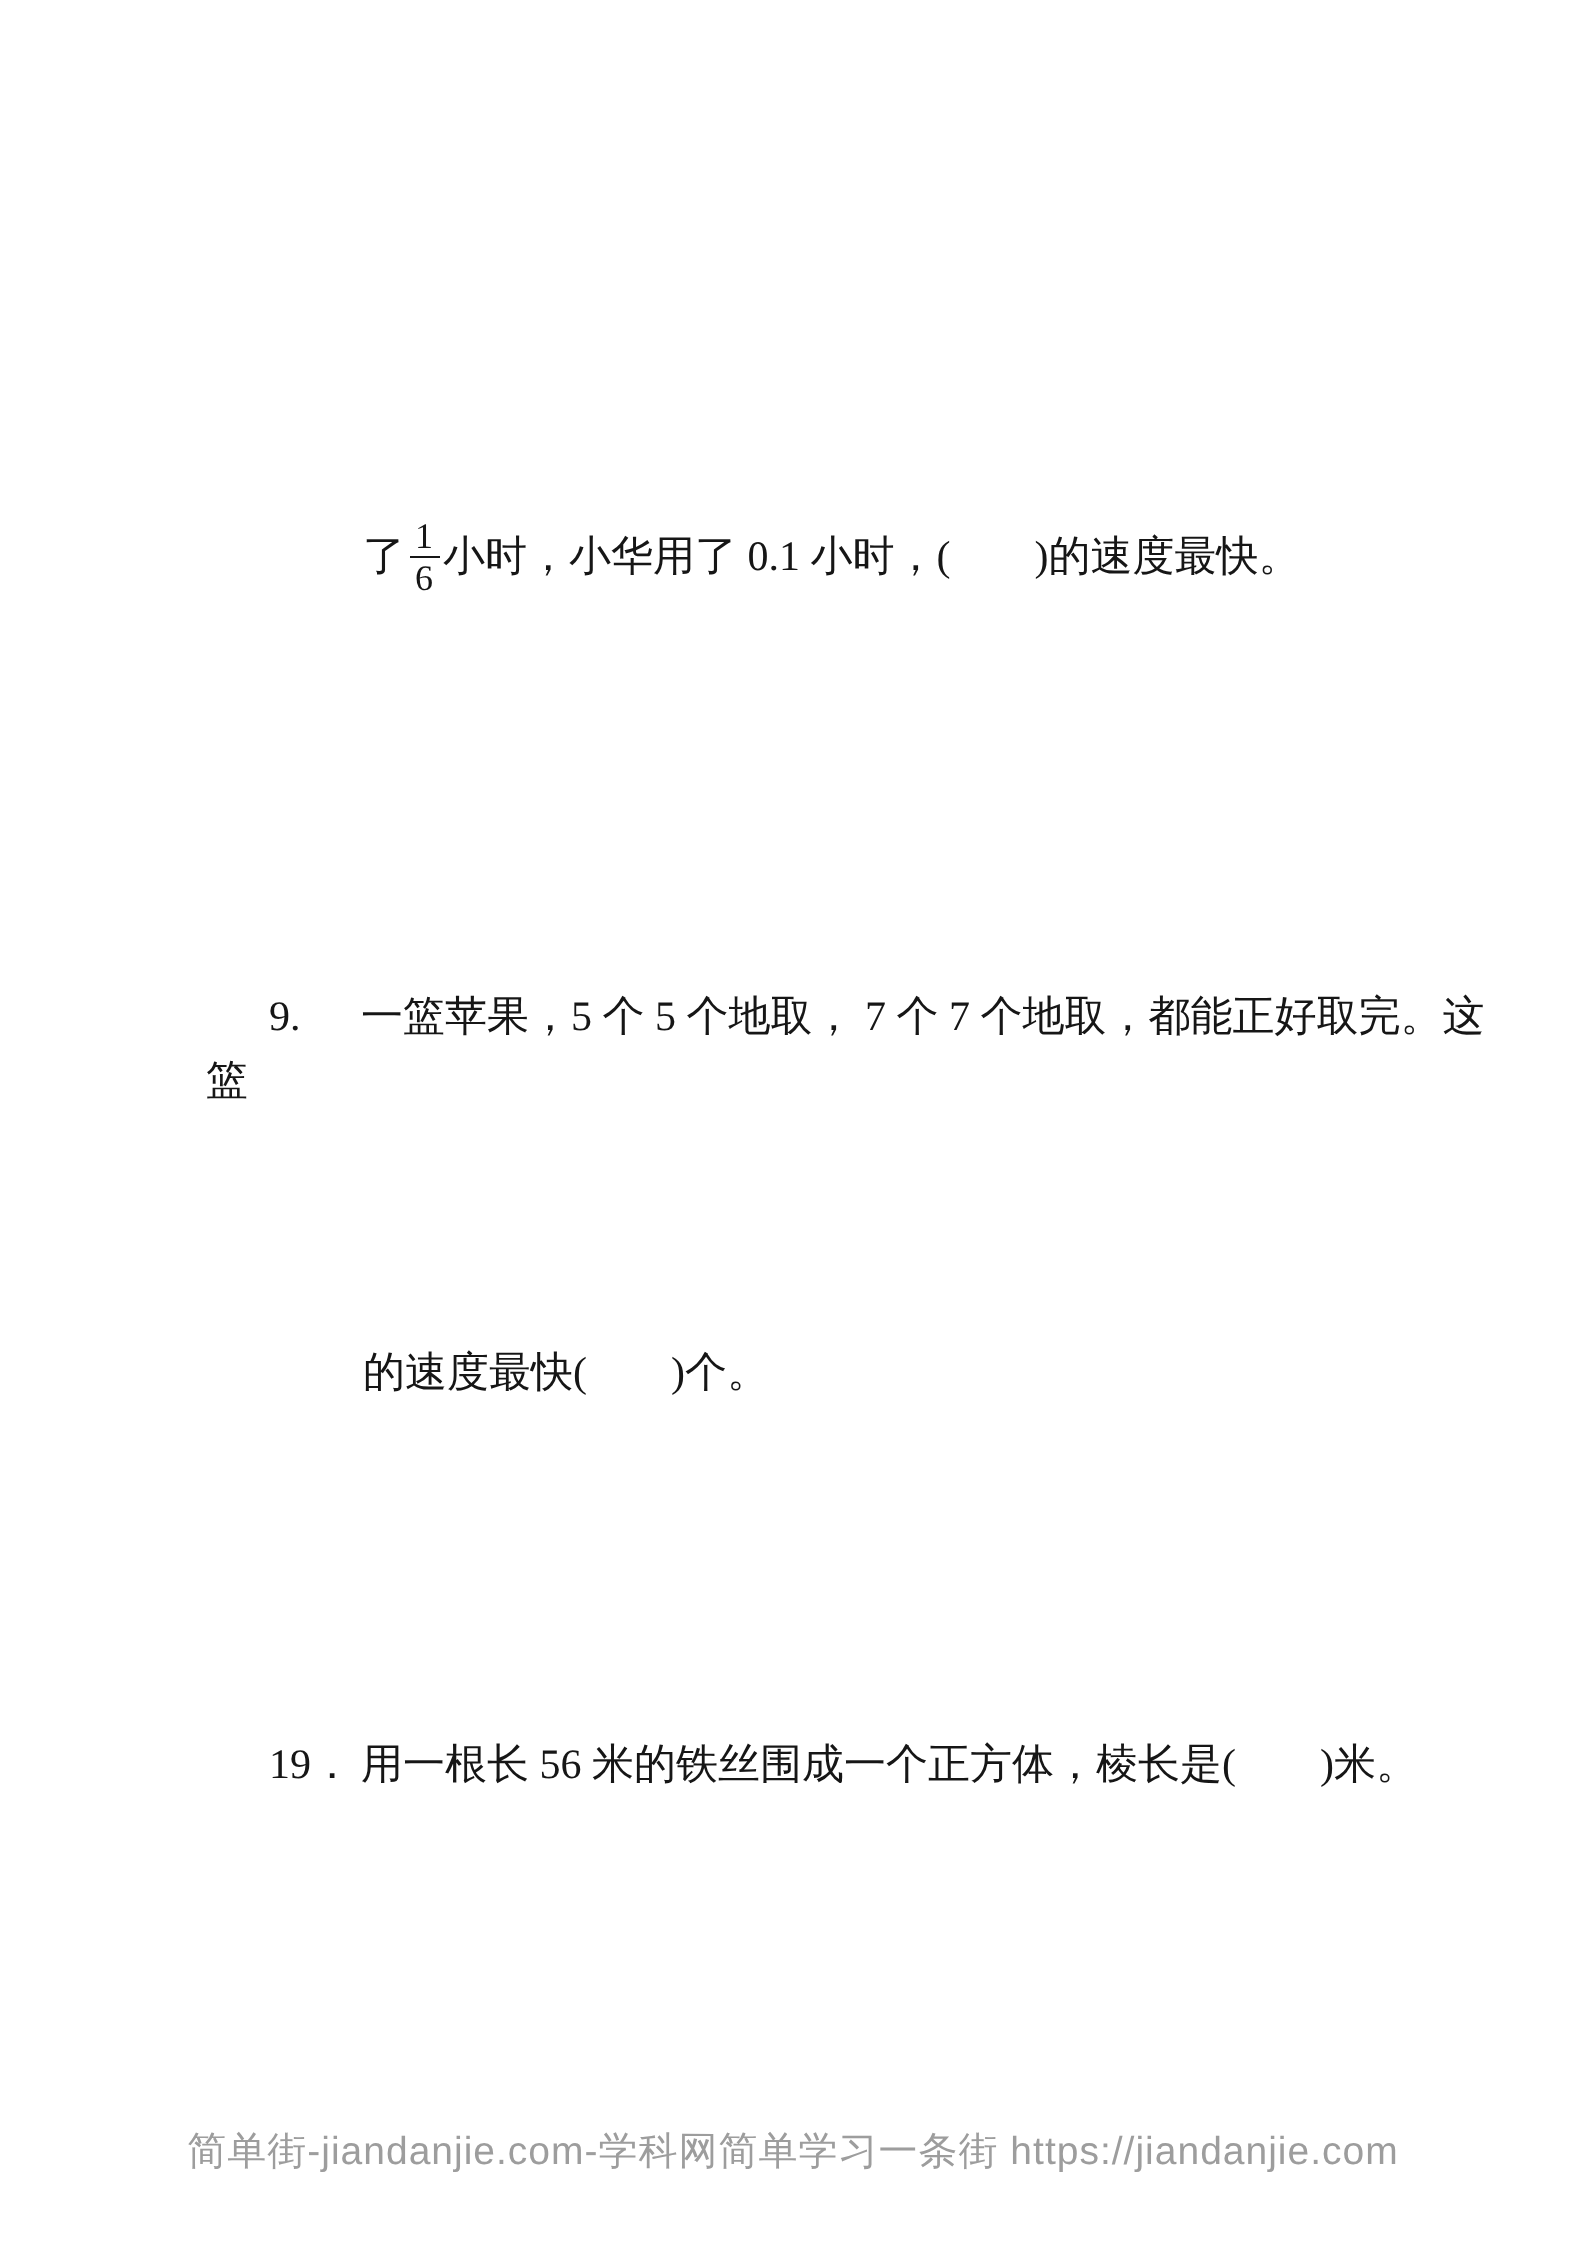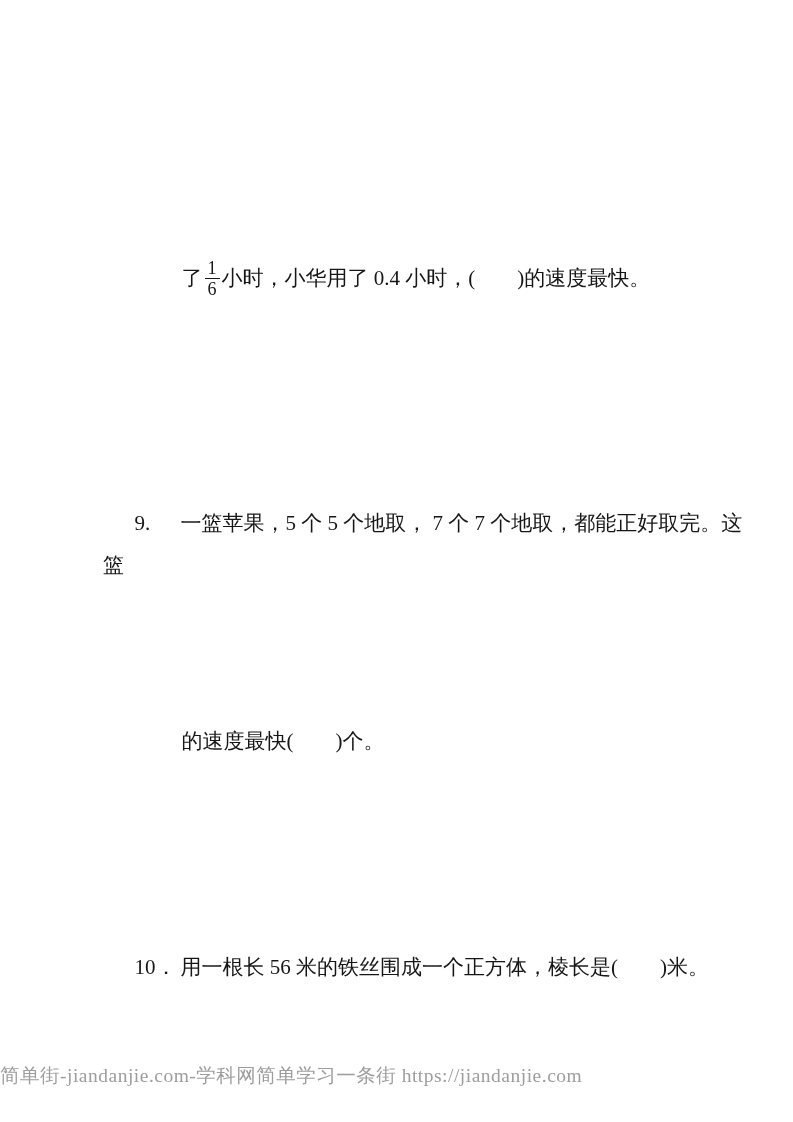--- a/index.html
+++ b/index.html
@@ -1,52 +1,52 @@
 <!DOCTYPE html>
 <html><head>
 <meta charset="utf-8">
 <style>
   html,body{margin:0;padding:0;background:#ffffff;}
   .page{position:relative;width:793px;height:1122px;background:#ffffff;overflow:hidden;
         font-family:"Liberation Serif","DejaVu Serif",serif;color:#161616;}
   .content{padding:100px 38px 0 103px;font-size:21px;white-space:pre-wrap;}
-  .line{line-height:42px;}
+  .line{line-height:32px;}
   .tall{line-height:52px;}
   .indent{padding-left:47px;}
   .qnum{display:inline-block;min-width:46px;}
   .frac{display:inline-block;vertical-align:middle;text-align:center;
         font-size:18px;line-height:1.12;margin:0 2px;transform:translateY(-2px);}
   .frac .fnum{display:block;padding:0 3px;border-bottom:1.4px solid #161616;}
   .frac .fden{display:block;padding:0 3px;}
-  .footer{position:absolute;left:0;right:0;top:1062px;
-          font-family:Liberation Serif, serif;
+  .footer{position:absolute;left:0;right:0;top:1062px;text-align:center;
+          font-family:Liberation Sans, sans-serif;
           font-size:19.5px;color:#9d9d9d;letter-spacing:0.5px;}
 </style>
 </head>
 <body>
 
 <div class="page">
   <div class="content">
 
     
     <div class="line tall indent">
-      <span>了</span><span class="frac"><span class="fnum">1</span><span class="fden">6</span></span><span>小时，小华用了 0.4 小时，(        )的速度最快。</span>
+      <span>了</span><span class="frac"><span class="fnum">1</span><span class="fden">6</span></span><span>小时，小华用了 0.1 小时，(        )的速度最快。</span>
     </div>
 
     
     <div class="line" style="margin-top:4px;">
       <span class="qnum">9.</span><span>一篮苹果，5 个 5 个地取， 7 个 7 个地取，都能正好取完。这篮</span>
     </div>
     <div class="line indent">
       <span>的速度最快(        )个。</span>
     </div>
 
     
     <div class="line">
-      <span class="qnum">10．</span><span>用一根长 56 米的铁丝围成一个正方体，棱长是(        )米。</span>
+      <span class="qnum">19．</span><span>用一根长 56 米的铁丝围成一个正方体，棱长是(        )米。</span>
     </div>
 
     
     
     
 
     
     
 
     

